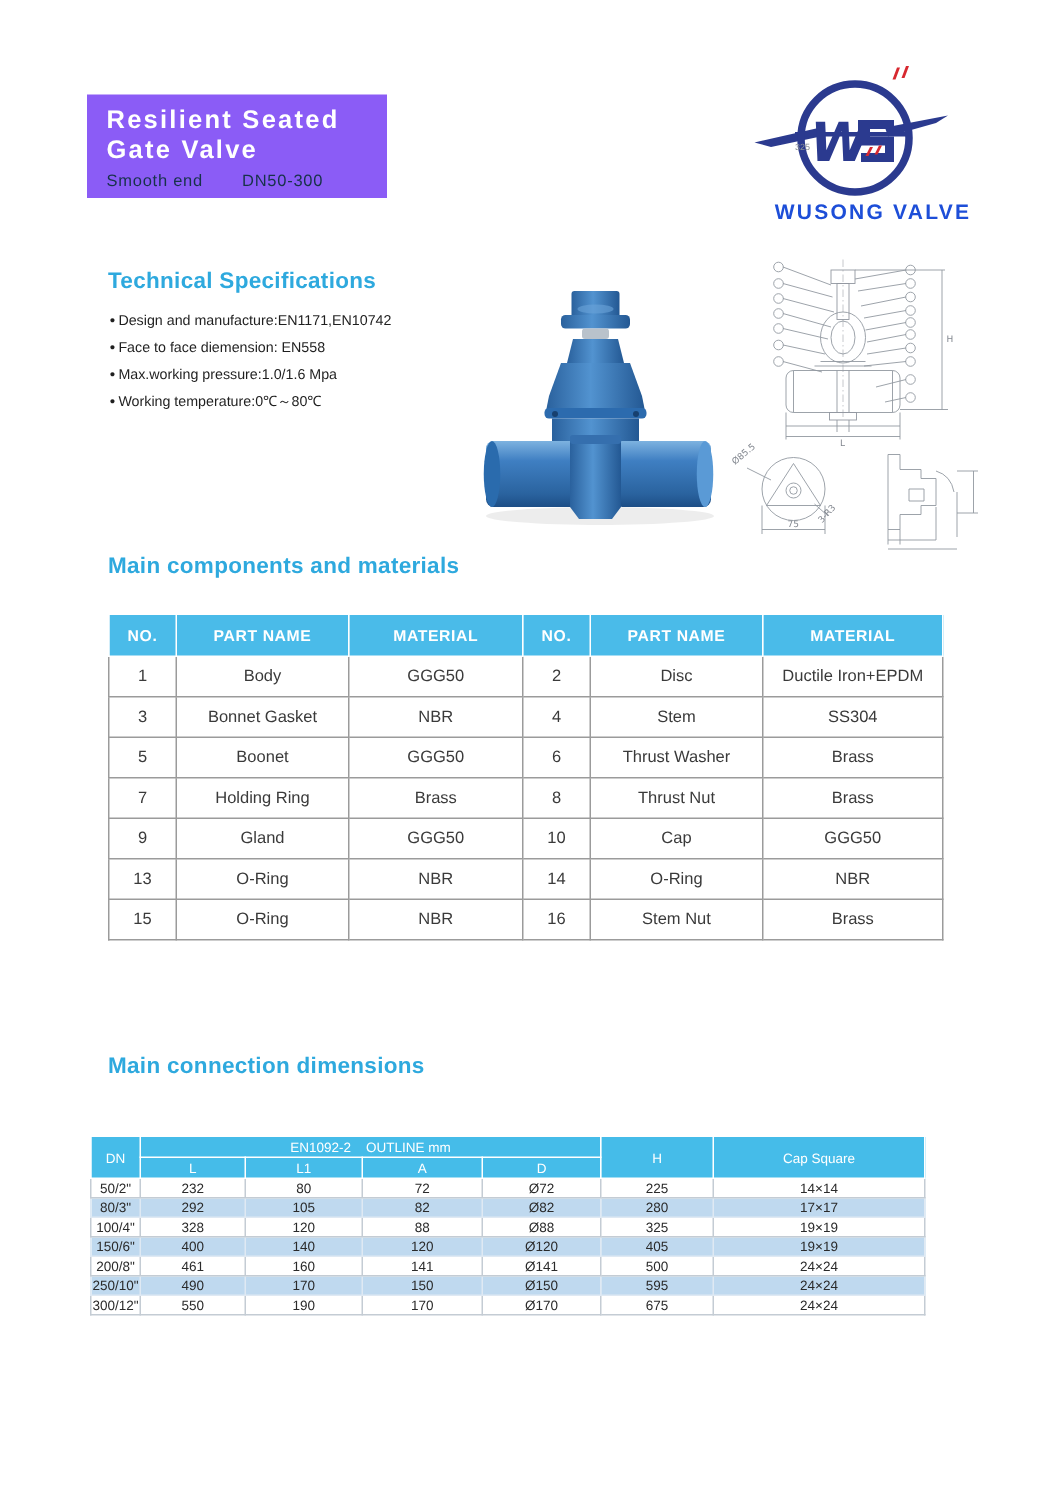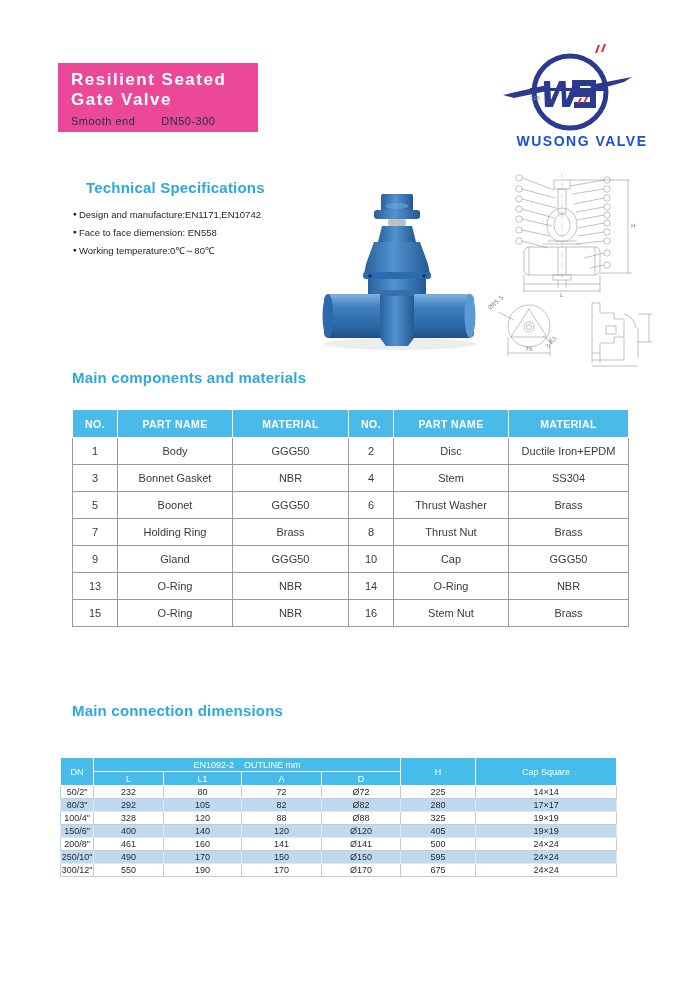--- a/index.html
+++ b/index.html
@@ -4,34 +4,34 @@
 <style>
   * { margin:0; padding:0; box-sizing:border-box; }
   html,body { background:#ffffff; }
   .page {
     position:relative; width:700px; height:1001px; background:#ffffff;
     font-family:"Liberation Sans", sans-serif; overflow:hidden;
   }
   
   .title-box {
     position:absolute; left:58px; top:63px; width:200px; height:69px;
-    background:#ec4899; padding:7px 0 0 13px;
+    background:#8b5cf6; padding:7px 0 0 13px;
   }
   .title-line { color:#ffffff; font-weight:bold; font-size:17px; line-height:20px; letter-spacing:1.5px; }
   .title-sub { margin-top:5px; font-size:11px; color:#17324a; letter-spacing:.5px; }
   .title-sub .gap { display:inline-block; width:26px; }
   
   .logo-svg { position:absolute; left:502px; top:40px; width:160px; height:96px; }
   .logo-name {
     position:absolute; left:494px; top:133px; width:176px; text-align:center;
     color:#1d4ed8; font-weight:bold; font-size:14px; letter-spacing:1.5px;
   }
   
   .sec-head { position:absolute; left:72px; color:#2ea9de; font-size:15px; font-weight:600; letter-spacing:.2px; }
-  #h-tech { top:179px;margin-left:14px; }
+  #h-tech { top:179px; }
   #h-comp { top:369px; }
   #h-dim  { top:702px; }
   
   .specs { position:absolute; left:73px; top:205px; list-style:none; }
   .specs li { font-size:9.5px; color:#1f1f1f; line-height:17.6px; white-space:nowrap; }
   .specs li::before { content:"●"; font-size:6.5px; vertical-align:1.5px; margin-right:2px; color:#1f1f1f; }
   
   .valve-photo { position:absolute; left:308px; top:186px; width:182px; height:172px; }
   .tech-draw   { position:absolute; left:488px; top:168px; width:207px; height:207px; }
   
@@ -86,20 +86,21 @@
       <polygon points="81,63 84,57 86,57 83,63"></polygon>
     </g>
     <text x="28" y="60" font-size="6" fill="#8a8f96">325</text>
   </svg>
   <div class="logo-name">WUSONG VALVE</div>
 
   <div class="sec-head" id="h-tech">Technical Specifications</div>
   <ul class="specs">
     <li>Design and manufacture:EN1171,EN10742</li>
     <li>Face to face diemension: EN558</li>
+    <li>Max.working pressure:1.0/1.6 Mpa</li>
     <li>Working temperature:0℃～80℃</li>
   </ul>
 
   <svg class="valve-photo" viewBox="0 0 182 172">
     <defs>
       <linearGradient id="pipeG" x1="0" y1="0" x2="0" y2="1">
         <stop offset="0" stop-color="#7db2e0"></stop>
           <stop offset="0.3" stop-color="#3f7fc2"></stop>
         <stop offset="0.8" stop-color="#2a639f"></stop>
           <stop offset="1" stop-color="#1d4e86"></stop>

